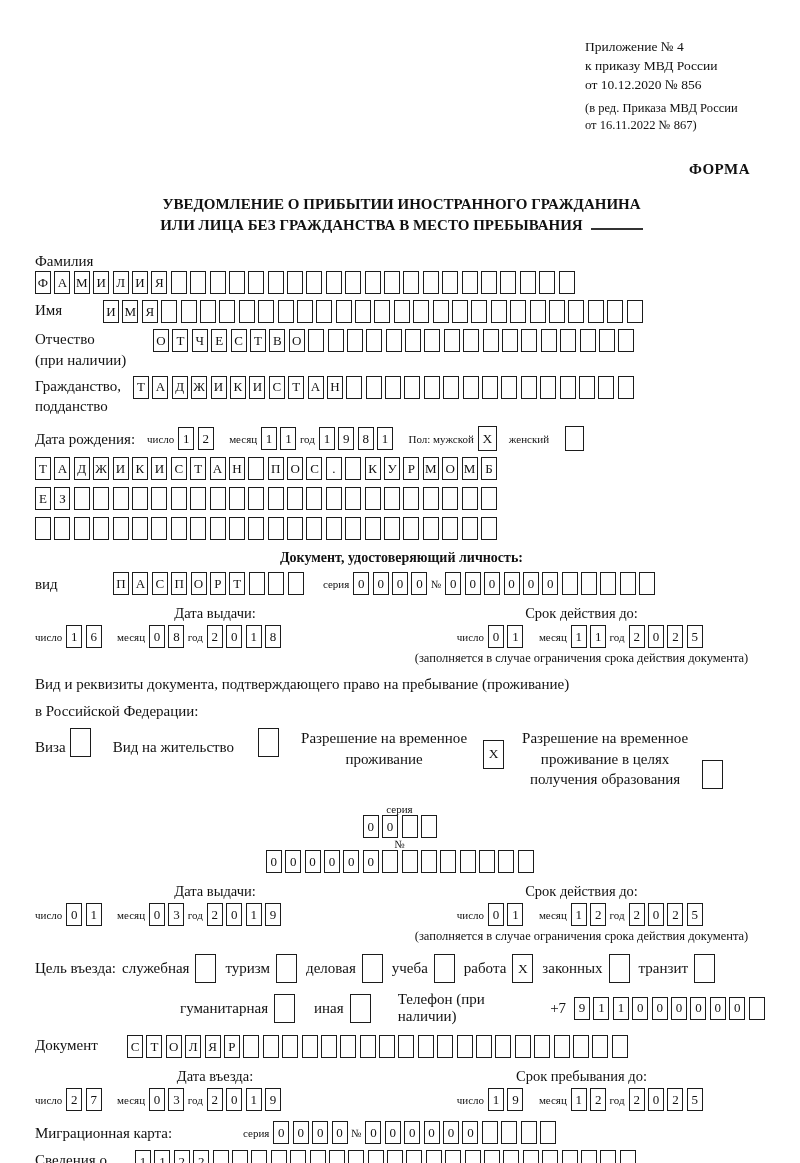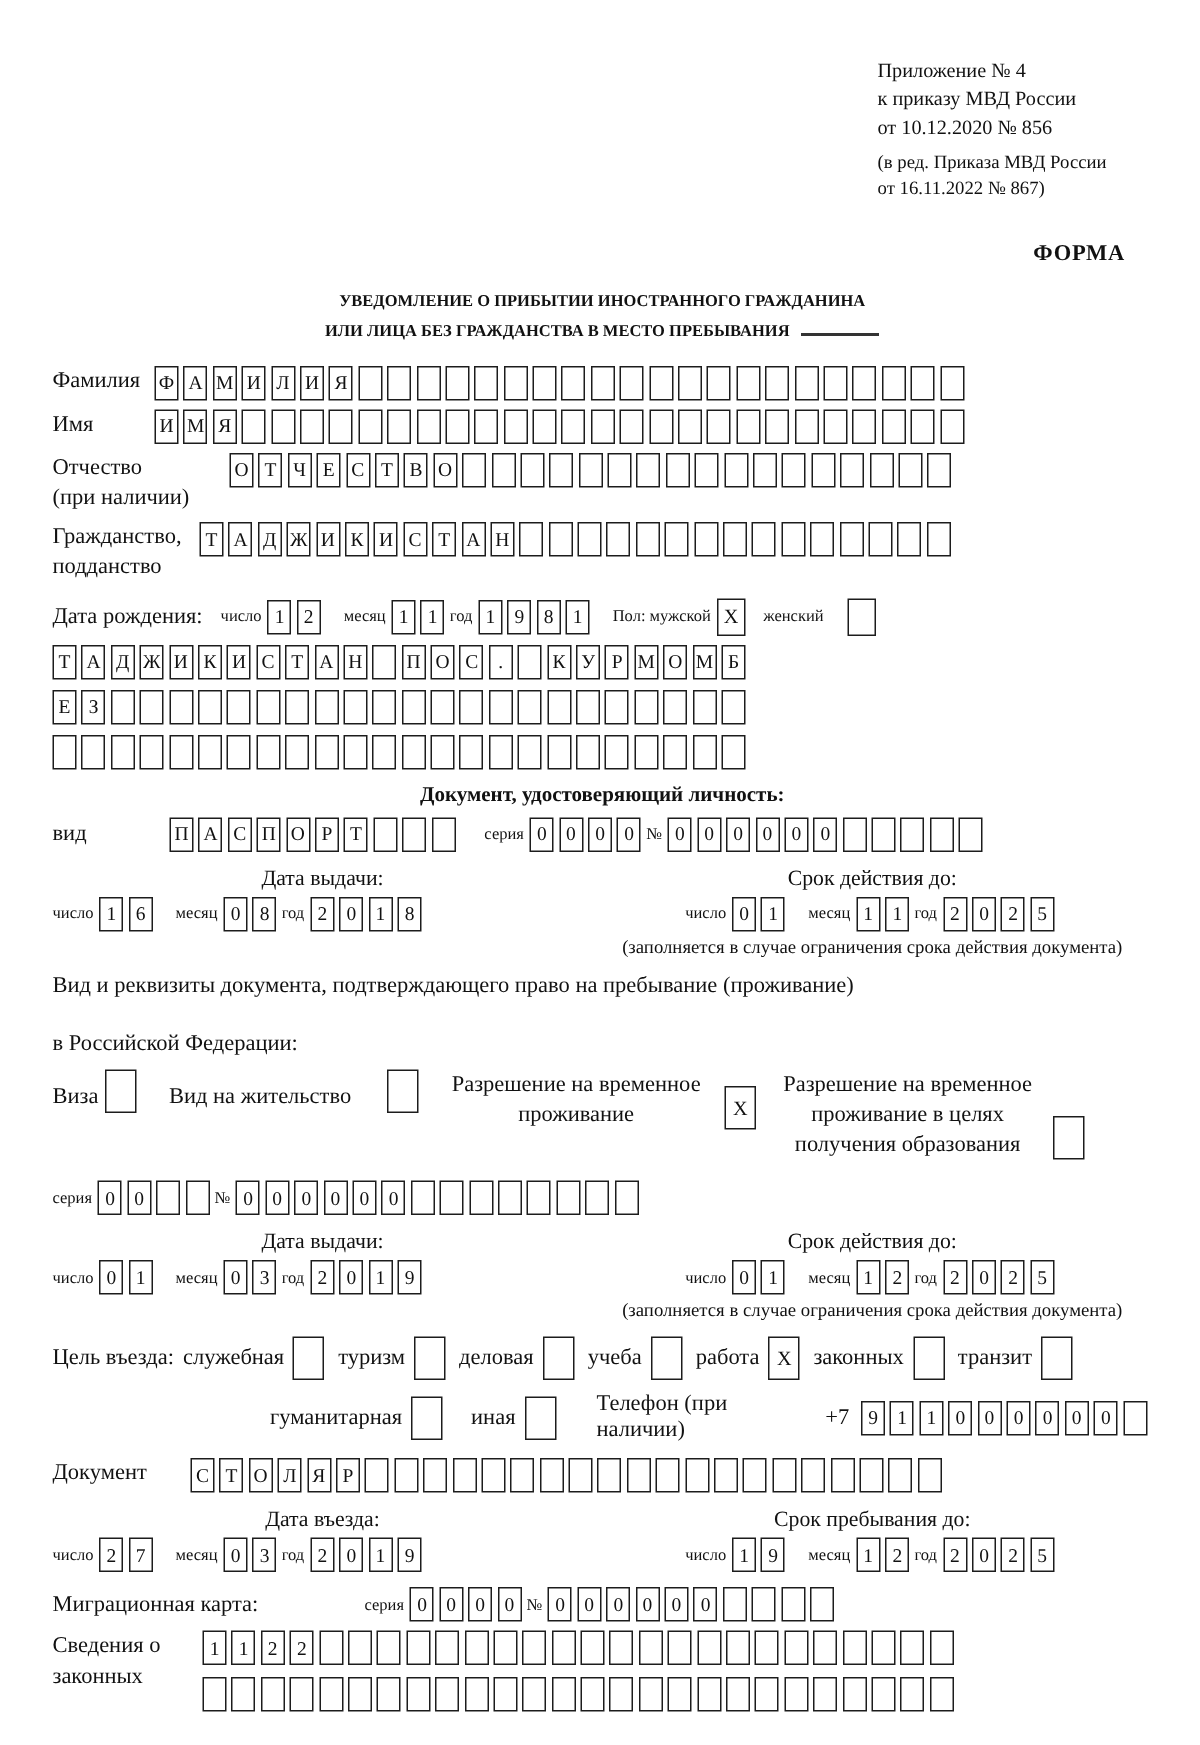--- a/index.html
+++ b/index.html
@@ -9,42 +9,42 @@
     font-family:"Liberation Serif","DejaVu Serif",serif;
     color:#111; font-size:15px;
   }
   .page { padding:38px 32px 10px 35px; }
 
   
   .hdr-block { margin-left:550px; font-size:13.5px; line-height:1.4; }
   .hdr-sub { font-size:12.5px; margin-top:5px; line-height:1.4; }
   .forma { text-align:right; font-weight:bold; font-size:15px; margin:26px 18px 0 0; letter-spacing:.5px; }
 
-  .title { text-align:center; font-weight:bold; font-size:11px; margin-top:16px; line-height:1.45; }
+  .title { text-align:center; font-weight:bold; font-size:15px; margin-top:16px; line-height:1.45; }
   .blank-line { display:inline-block; width:52px; border-bottom:2px solid #333; height:14px; margin-left:8px; }
   .sect-heading { font-weight:bold; font-size:15px; margin-top:24px; letter-spacing:.2px; }
 
   
   .row { display:flex; align-items:flex-start; margin-top:6px; }
   .lbl { font-size:15px; line-height:1.35; flex:0 0 auto; }
   .w68 { width:68px; } .w98 { width:98px; } .w118 { width:118px; } .w92 { width:92px; } .w100 { width:100px; }
   .cells { display:flex; flex-wrap:nowrap; }
   .cell {
     flex:0 0 auto; width:16px; height:23px; border:1.6px solid #1c1c1c;
     margin-right:3.4px; display:flex; align-items:center; justify-content:center;
     font-size:13px; background:#fff;
   }
   .cbox {
     flex:0 0 auto; display:inline-flex; width:19px; height:25px; border:1.6px solid #1c1c1c;
     align-items:center; justify-content:center; font-size:13.5px; background:#fff;
     vertical-align:middle;
   }
   .cbox.big { width:21px; height:29px; }
   .stack { display:flex; flex-direction:column; }
-  .mt2{margin-top:2px;} .mt10{margin-top:10px;} .mt14{margin-top:14px;}
+  .mt2{margin-top:2px;} .mt10{margin-top:10px;} .mt14{margin-top:14px;flex-direction:column;}
 
   .doc-heading { text-align:center; font-weight:bold; font-size:14px; margin-top:10px; }
 
   
   .dateline { display:flex; margin-top:10px; }
   .date-col { display:flex; flex-direction:column; }
   .date-col.left { width:360px; }
   .date-col.right { flex:1; }
   .date-title { text-align:center; font-size:14.5px; margin-bottom:3px; }
   .date-fields { display:flex; align-items:center; }
@@ -425,21 +425,21 @@
             <span class="cell">2</span>
             <span class="cell">5</span>
           </span>
       </div>
       <div class="note">(заполняется в случае ограничения срока действия документа)</div>
     </div>
   </div>
 
   <div class="mt10">
     <div>Вид и реквизиты документа, подтверждающего право на пребывание (проживание)</div>
-    <div class="mt2" style="margin-top:22px;">в Российской Федерации:</div>
+    <div class="mt2" style="margin-top:10px;">в Российской Федерации:</div>
   </div>
 
   <div class="res-row">
     <div class="res-item">
       <span class="res-lbl">Виза</span>
       <span class="cbox big" style="margin-left:4px;"></span>
     </div>
     <div class="res-item" style="margin-left:22px;">
       <span class="res-lbl">Вид на жительство</span>
       <span class="cbox big" style="margin-left:24px;"></span>

